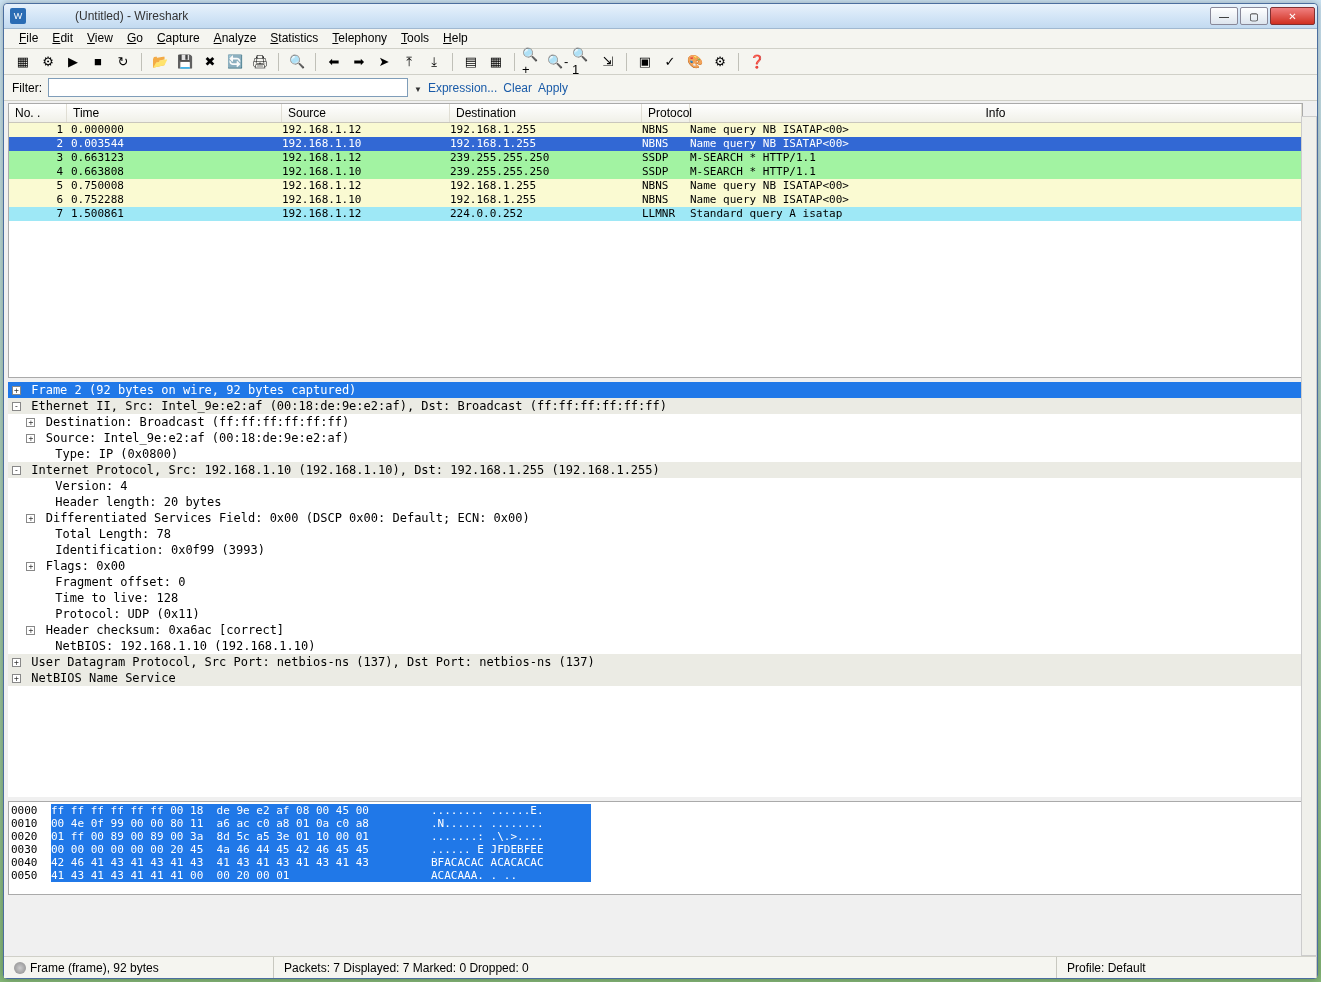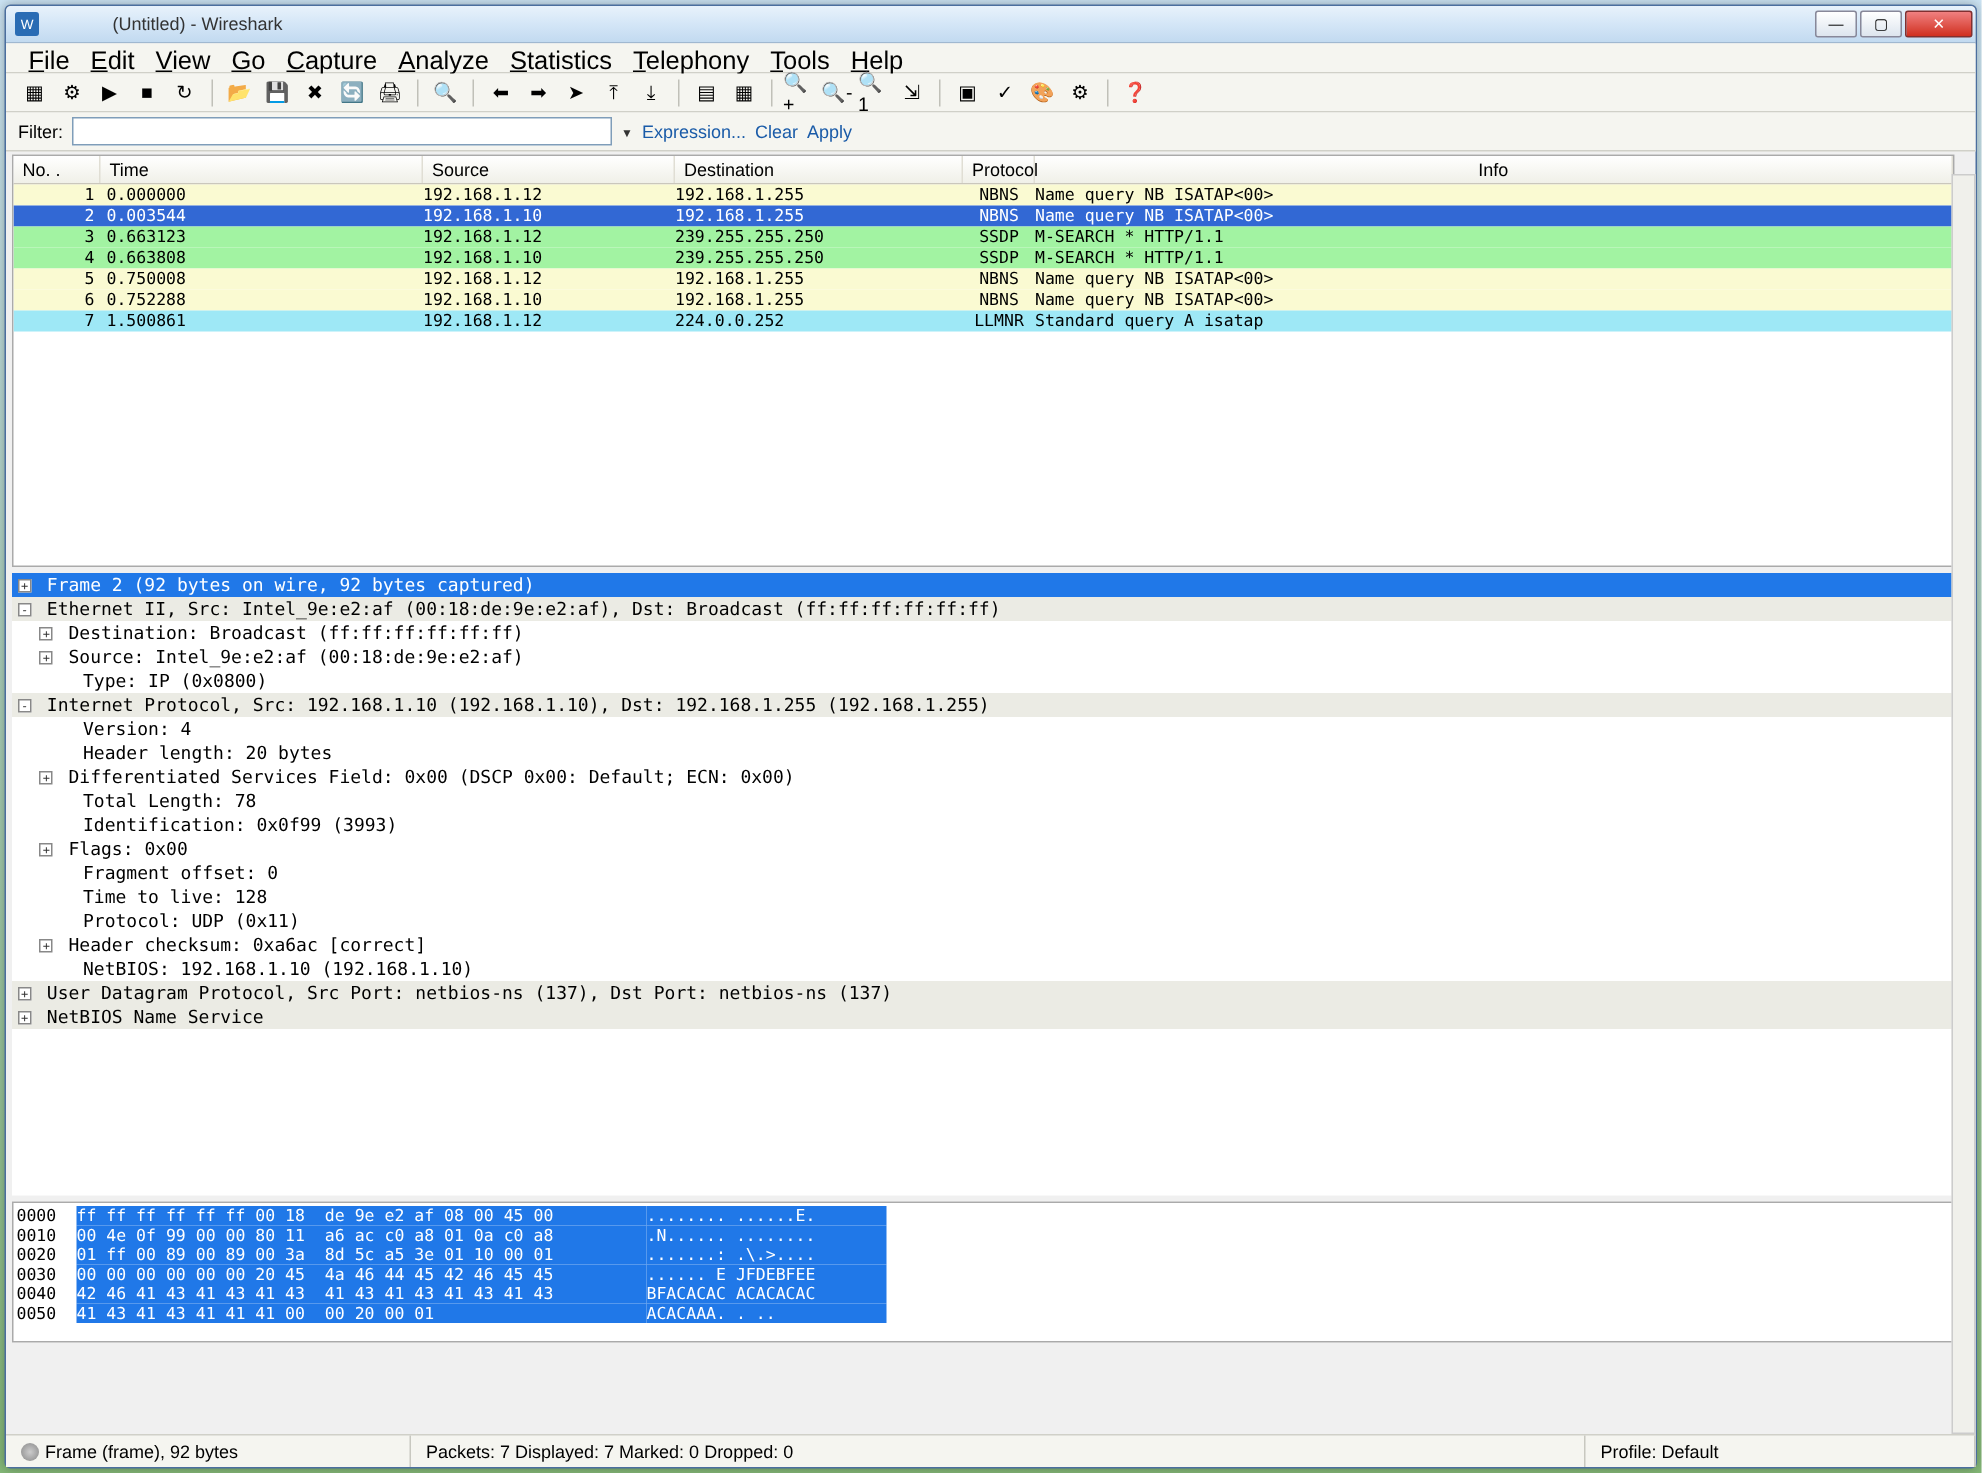--- a/index.html
+++ b/index.html
@@ -66,21 +66,21 @@
 }
 .menubar {
   height: 20px;
   background: #f5f5f0;
   display: flex;
   padding: 0 8px;
   border-bottom: 1px solid #d0d0c8;
 }
 .menu-item {
   padding: 2px 7px;
-  font-size: 17px;
+  font-size: 12px;
   cursor: pointer;
 }
 .menu-item u { text-decoration: underline; }
 .toolbar {
   height: 26px;
   background: #f5f5f0;
   display: flex;
   align-items: center;
   padding: 0 8px;
   gap: 3px;
@@ -146,21 +146,21 @@
 .prow { display: flex; height: 14px; line-height: 14px; }
 .prow.yellow { background: #fafad2; }
 .prow.green { background: #a2f3a2; }
 .prow.cyan { background: #9ee8f6; }
 .prow.selected { background: #3268d4; color: white; }
 .pcell { overflow: hidden; white-space: nowrap; }
 .pcell.no { width: 58px; text-align: right; padding-right: 4px; }
 .pcell.time { width: 215px; padding-left: 4px; }
 .pcell.src { width: 168px; }
 .pcell.dst { width: 192px; }
-.pcell.proto { width: 48px; text-align: center; }
+.pcell.proto { width: 48px; }
 .pcell.info { flex: 1; }
 .tree-pane {
   height: 415px;
   background: white;
   border: 1px solid소 #aaa;
   margin: 2px 14px 2px 4px;
   font-family: 'DejaVu Sans Mono','Consolas',monospace;
   font-size: 12px;
   overflow: auto;
 }

